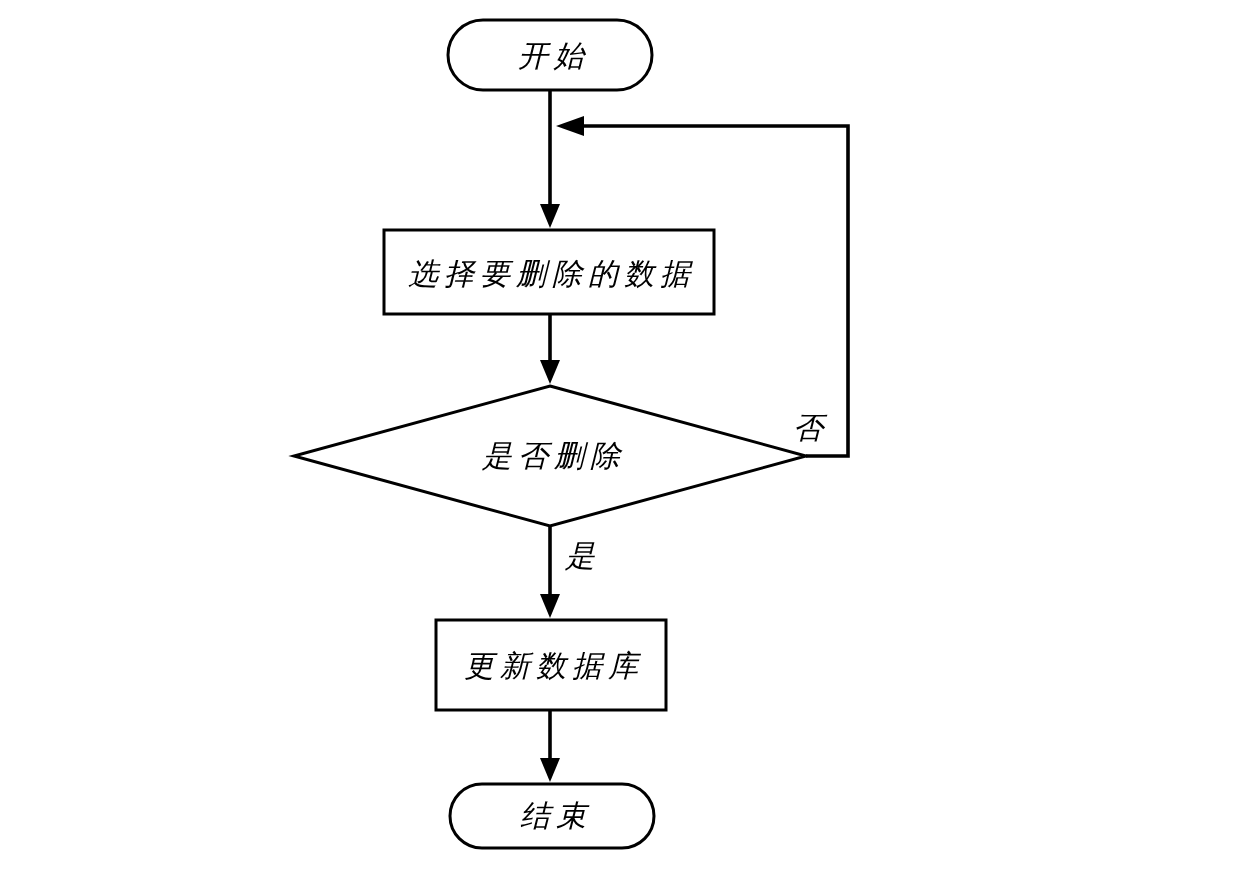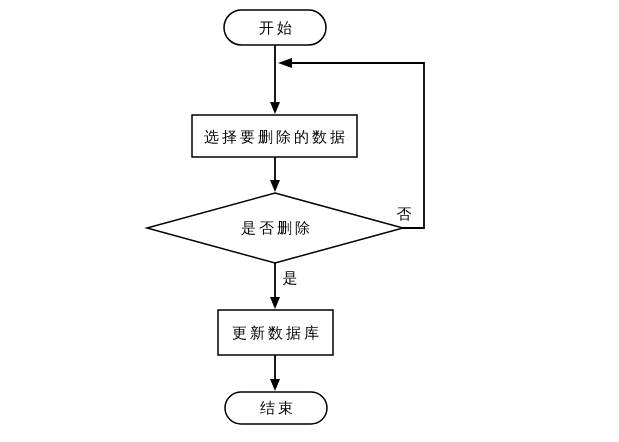--- a/index.html
+++ b/index.html
@@ -7,20 +7,21 @@
     padding: 0;
     background: #ffffff;
   }
   .canvas {
     position: relative;
     width: 619px;
     height: 442px;
     background: #ffffff;
     overflow: hidden;
     font-family: "Liberation Sans", "DejaVu Sans", sans-serif;
+    font-style: italic;
   }
   svg text {
     font-family: "Liberation Sans", "DejaVu Sans", sans-serif;
     fill: #000000;
   }
   .node-label {
     font-size: 15px;
     letter-spacing: 3px;
   }
   .edge-label {

